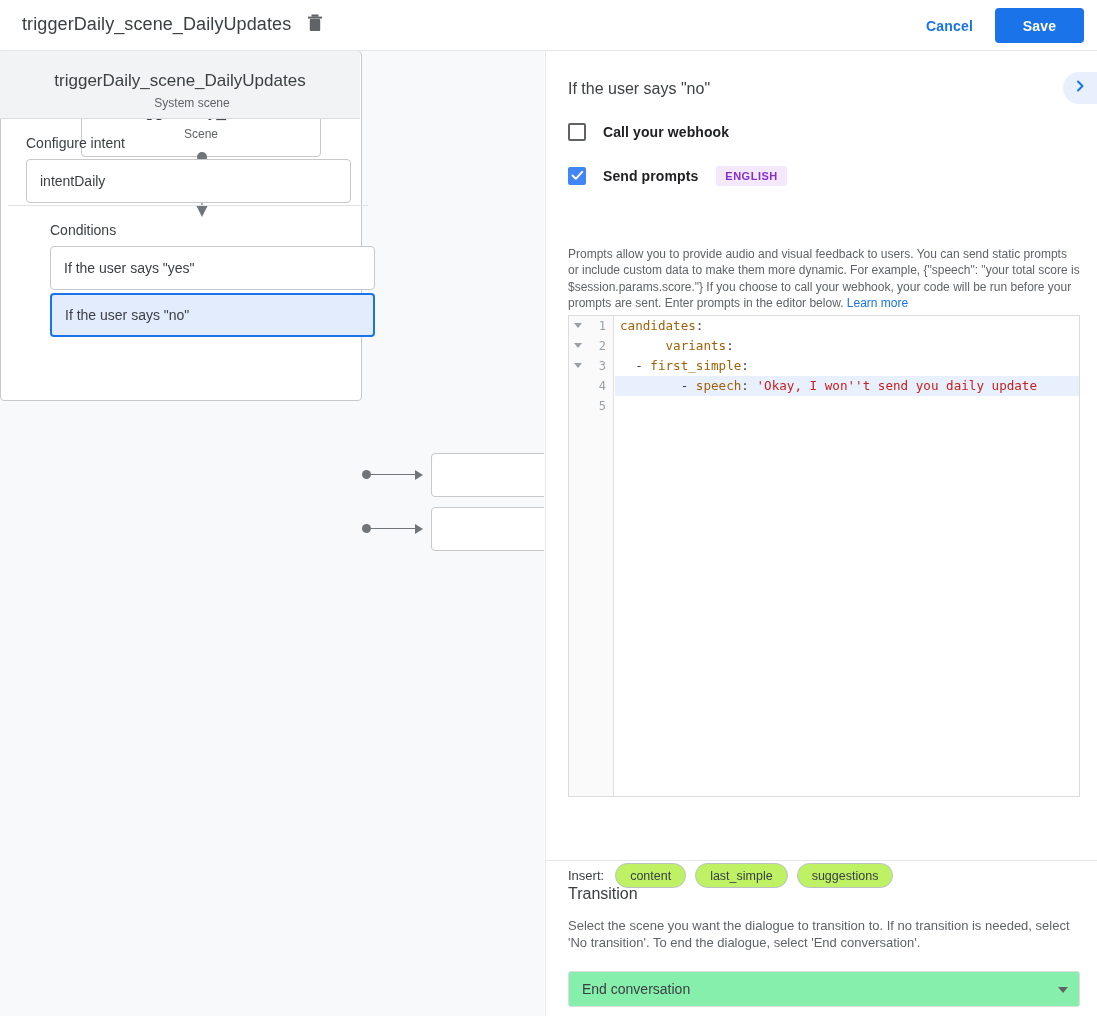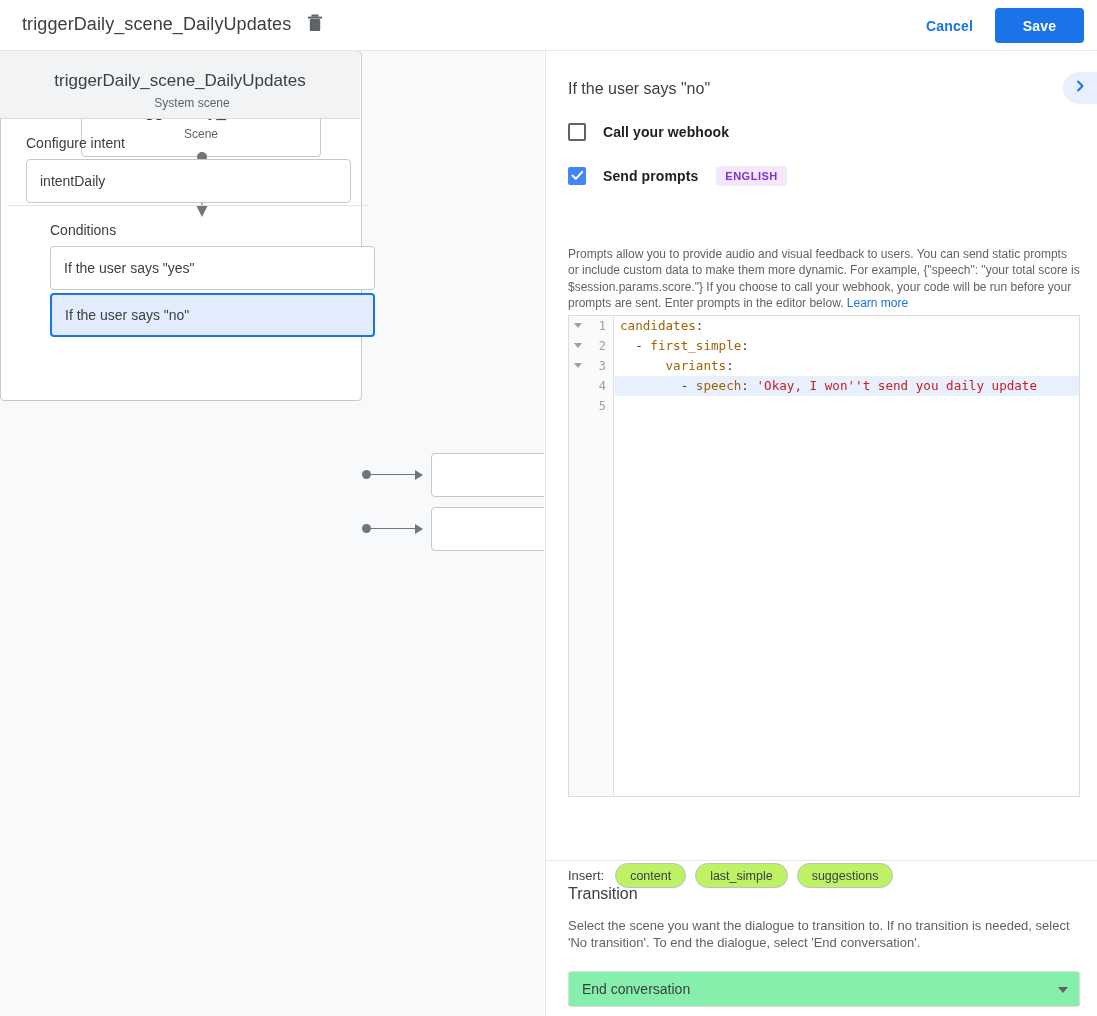--- a/index.html
+++ b/index.html
@@ -429,22 +429,22 @@
         </div>
       <div class="gut-row">
           <span>4</span>
         </div>
       <div class="gut-row">
           <span>5</span>
         </div>
     </div>
     <div id="code-area">
         <div class="code-line"><span class="tk-key">candidates</span><span class="tk-punct">:</span></div>
+        <div class="code-line"><span class="tk-dash">      </span><span class="tk-key">variants</span><span class="tk-punct">:</span></div>
         <div class="code-line"><span class="tk-dash">  - </span><span class="tk-key">first_simple</span><span class="tk-punct">:</span></div>
-        <div class="code-line"><span class="tk-dash">      </span><span class="tk-key">variants</span><span class="tk-punct">:</span></div>
         <div class="code-line hl"><span class="tk-dash">        - </span><span class="tk-key">speech</span><span class="tk-punct">: </span><span class="tk-str">'Okay, I won''t send you daily update</span></div>
         <div class="code-line">&nbsp;</div>
       </div>
   </div>
 
   <div id="insert-row">
     <div id="insert-label">Insert:</div>
     <div class="chip">content</div>
     <div class="chip">last_simple</div>
     <div class="chip">suggestions</div>

